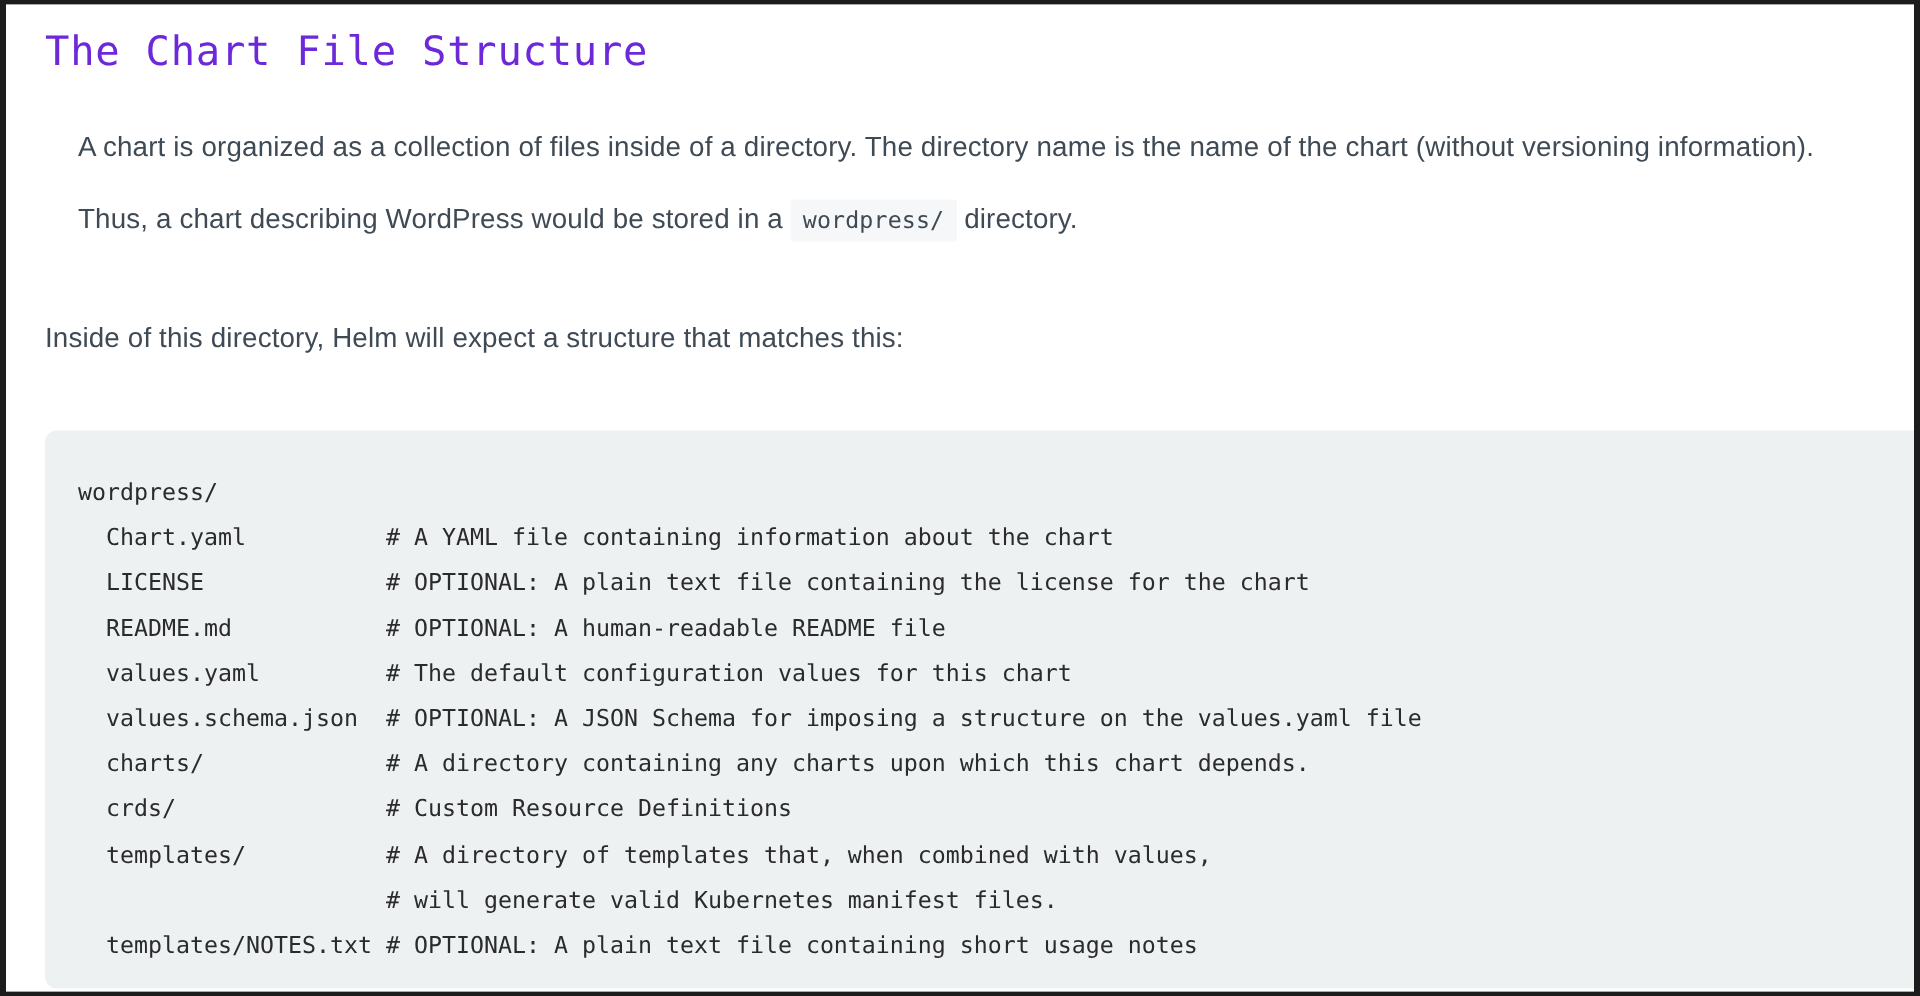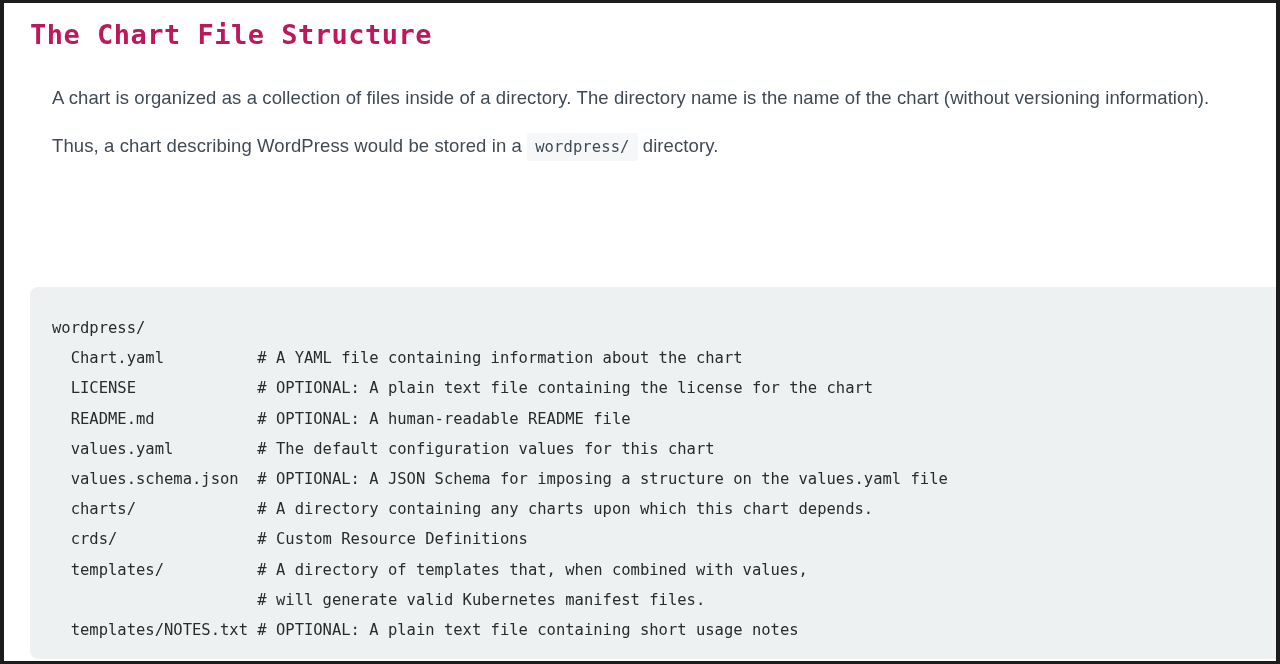--- a/index.html
+++ b/index.html
@@ -35,23 +35,23 @@
     height: 100%;
     padding: 0;
     background: #ffffff;
   }
 
   .page-title {
     margin: 0;
     padding: 14px 0 0 26px;
     font-family: "DejaVu Sans Mono", "Liberation Mono", monospace;
     font-size: 27px;
-    font-weight: bold;
+    font-weight: normal;
     letter-spacing: 0.5px;
-    color: #be185d;
+    color: #6d28d9;
     line-height: 1.3;
   }
 
   .para {
     margin: 0;
     padding: 0 40px 0 26px;
     font-size: 18.5px;
     line-height: 48px;
     color: #3f4a55;
     letter-spacing: 0.1px;
@@ -104,20 +104,21 @@
 
 <div class="page-frame">
   <div class="content">
 
     <h1 class="page-title">The Chart File Structure</h1>
 
     <p class="para para-1">
       <span>A chart is organized as a collection of files inside of a directory. The directory name is the name of the chart (without versioning information). Thus, a chart describing WordPress would be stored in a </span><code class="inline-code">wordpress/</code><span> directory.</span>
     </p>
 
+    <p class="para para-2">Inside of this directory, Helm will expect a structure that matches this:</p>
 
     <div class="code-block">
       <pre>wordpress/
   Chart.yaml          # A YAML file containing information about the chart
   LICENSE             # OPTIONAL: A plain text file containing the license for the chart
   README.md           # OPTIONAL: A human-readable README file
   values.yaml         # The default configuration values for this chart
   values.schema.json  # OPTIONAL: A JSON Schema for imposing a structure on the values.yaml file
   charts/             # A directory containing any charts upon which this chart depends.
   crds/               # Custom Resource Definitions

